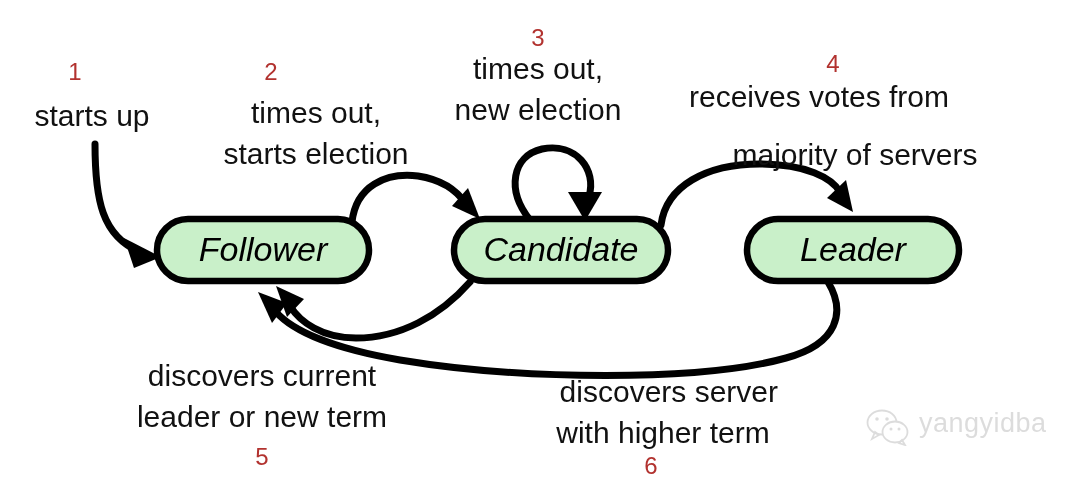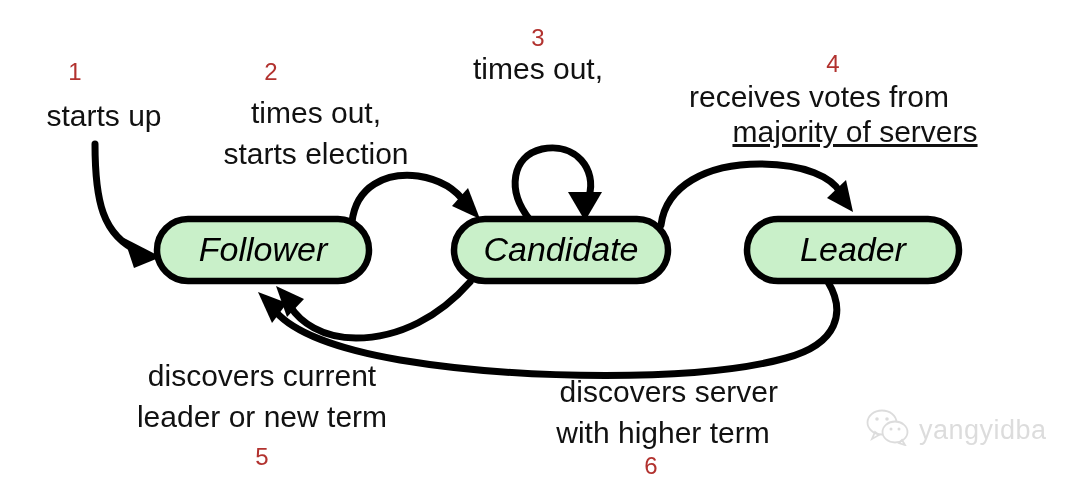--- a/index.html
+++ b/index.html
@@ -63,21 +63,21 @@
     color: #b2322f;
     white-space: nowrap;
     text-align: center;
   }
   
   #watermark {
     position: absolute;
     left: 866px;
     top: 408px;
     display: flex;
-    align-items: flex-end;
+    align-items: flex-start;
     gap: 9px;
     opacity: 0.30;
   }
   #watermark .wm-text {
     font-family: "Liberation Sans", sans-serif;
     font-size: 27px;
     color: #8e8e8e;
     letter-spacing: 0.5px;
   }
   .wm-logo { display: block; }
@@ -129,32 +129,33 @@
       <text class="node-label" x="561" y="252">Candidate</text>
     </g>
 
     <g>
       <rect class="node-shape" x="747" y="219" width="212" height="62" rx="31" ry="31"></rect>
       <text class="node-label" x="853" y="252">Leader</text>
     </g>
   </svg>
 
   <div class="num" style="left:60px; top:58px; width:30px;">1</div>
-  <div class="txt" style="left:18px; top:95px; width:172px;">starts up</div>
+  <div class="txt" style="left:6px; top:95px; width:172px;">starts up</div>
 
   <div class="num" style="left:256px; top:58px; width:30px;">2</div>
   <div class="txt" style="left:196px; top:92px; width:240px;">times out,</div>
   <div class="txt" style="left:196px; top:133px; width:240px;">starts election</div>
 
   <div class="num" style="left:523px; top:24px; width:30px;">3</div>
   <div class="txt" style="left:444px; top:48px; width:188px;">times out,</div>
+  <div class="txt" style="left:444px; top:89px; width:188px;">new election</div>
 
   <div class="num" style="left:818px; top:50px; width:30px;">4</div>
   <div class="txt" style="left:658px; top:76px; width:322px;">receives votes from</div>
-  <div class="txt" style="left:694px; top:111px; width:322px;text-decoration:underline;">majority of servers</div>
+  <div class="txt" style="left:694px; top:134px; width:322px;">majority of servers</div>
 
   <div class="txt" style="left:112px; top:396px; width:300px;">leader or new term</div>
   <div class="txt" style="left:112px; top:355px; width:300px;">discovers current</div>
   <div class="num" style="left:247px; top:443px; width:30px;">5</div>
 
   <div class="txt" style="left:500px; top:371px; width:278px;text-align:right;">discovers server</div>
   <div class="txt" style="left:524px; top:412px; width:278px;">with higher term</div>
   <div class="num" style="left:636px; top:452px; width:30px;">6</div>
 
   <div id="watermark">

